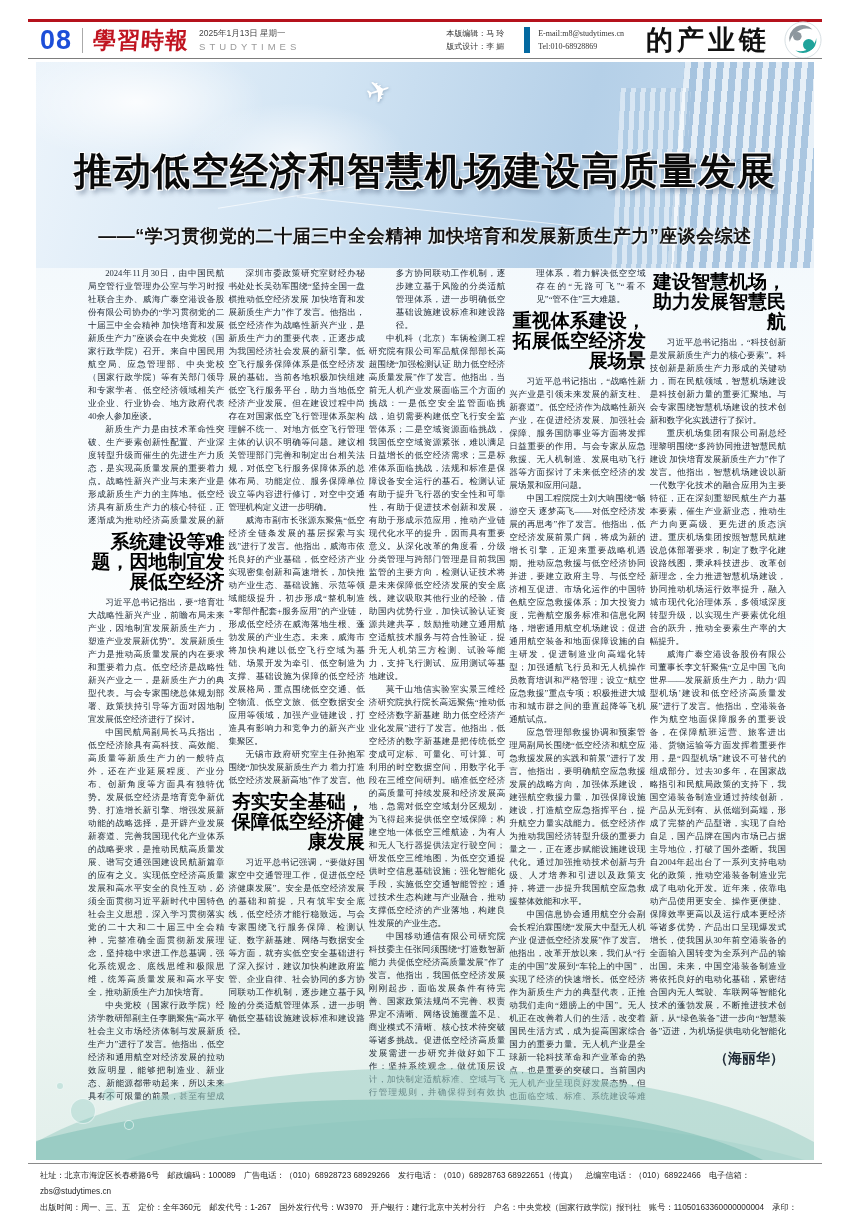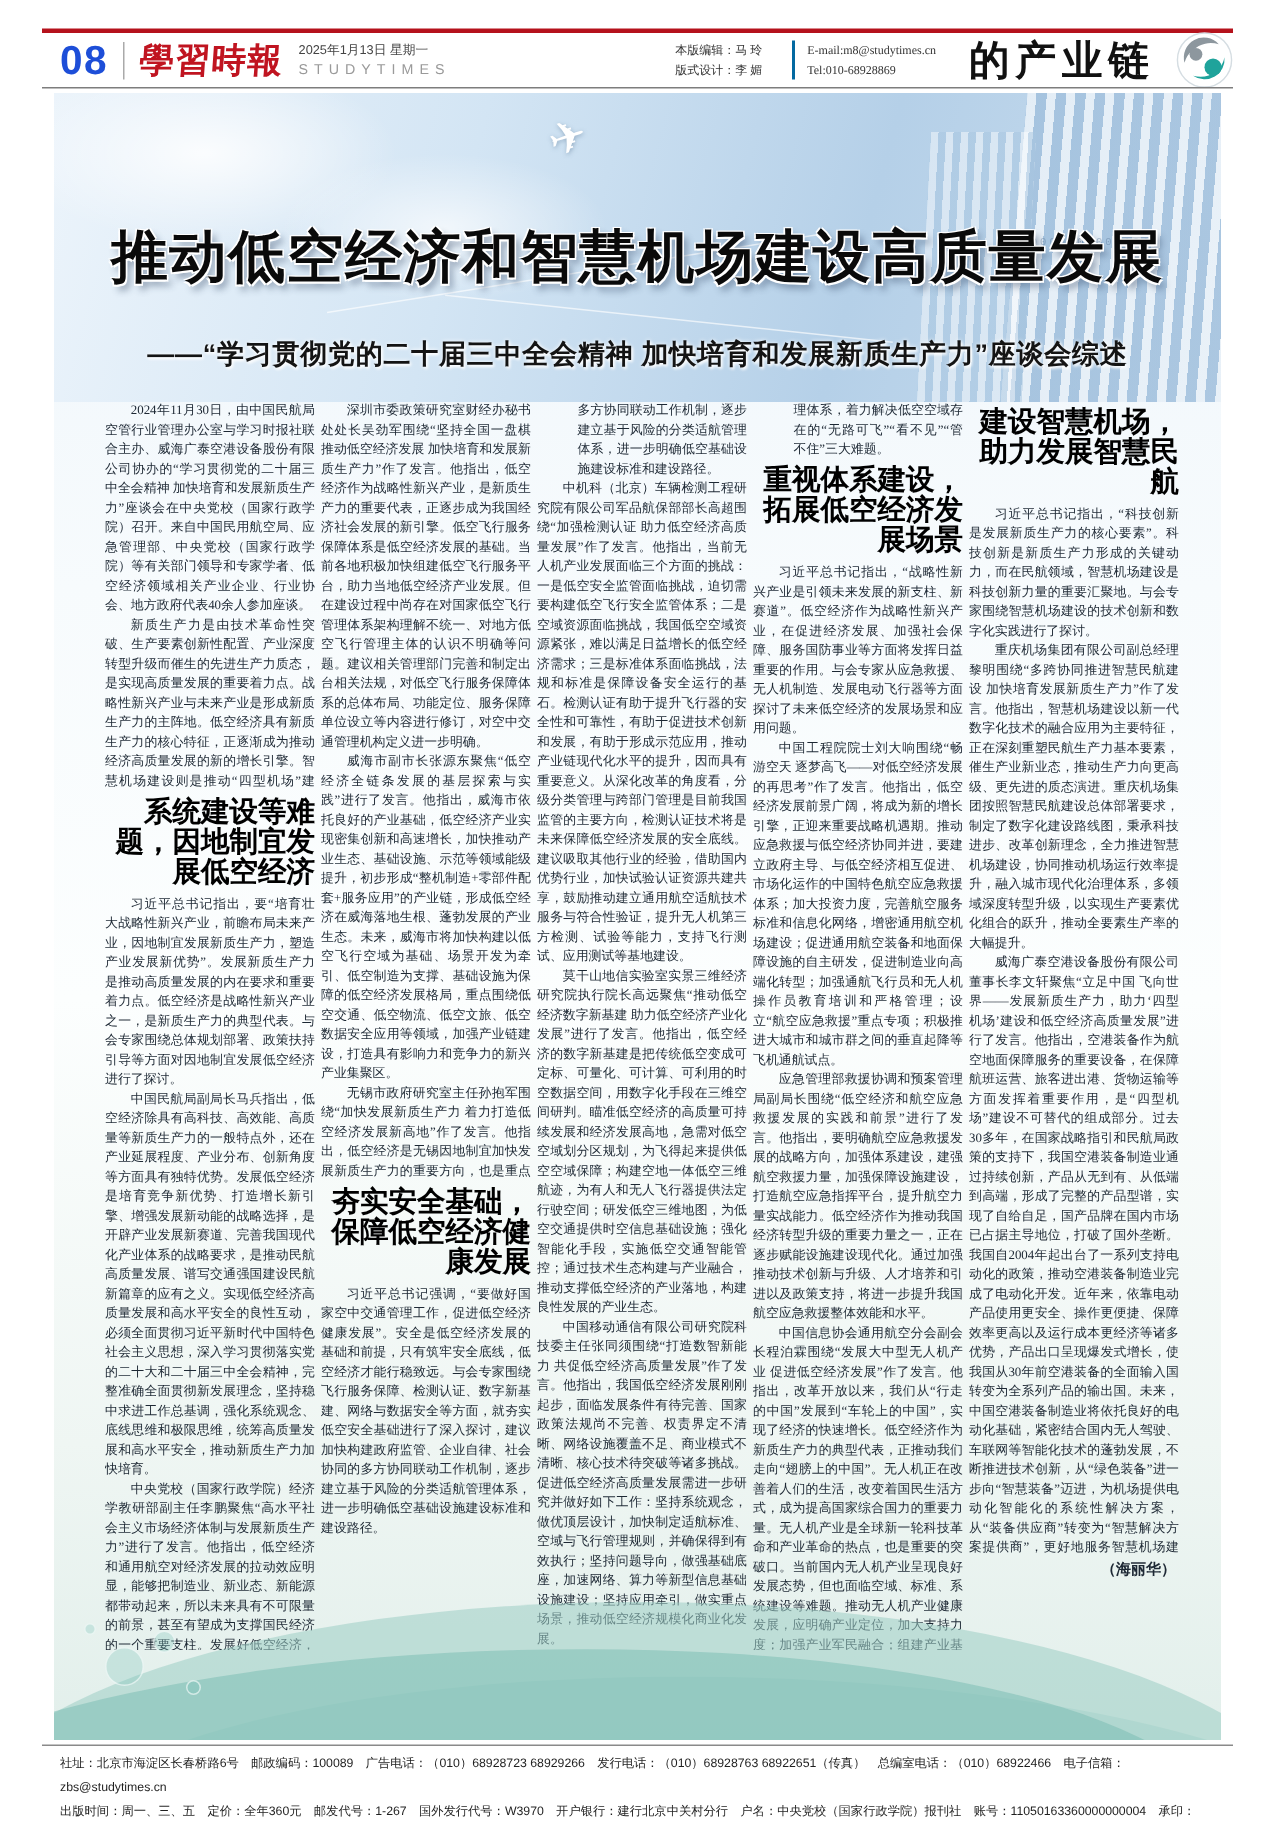--- a/index.html
+++ b/index.html
@@ -13,21 +13,21 @@
   .pagenum { font-size:27px; font-weight:bold; color:#1d4ed8; letter-spacing:1px; padding-left:12px; }
   .hdr-div { width:1px; height:25px; background:#aaa; margin:0 10px; }
   .masthead { font-family:"DejaVu Serif", serif; font-size:23px; font-weight:bold; color:#c01420; letter-spacing:1px; transform:skewX(-4deg); }
   .datecol { margin-left:10px; display:flex; flex-direction:column; }
   .date { font-size:8.5px; color:#444; }
   .masthead-en { font-size:9.5px; color:#9a9a9a; letter-spacing:4px; margin-top:1px; }
   .hdr-right { margin-left:auto; display:flex; align-items:center; }
   .metabox { font-size:8px; color:#333; line-height:13px; font-family:"Liberation Serif", serif; }
   .metarow { display:flex; }
   .meta-label { width:78px; }
-  .meta-value { border-left:2px solid #0369a1; padding-left:8px; }
+  .meta-value { border-left:6px solid #0369a1; padding-left:8px; }
   .section-title { font-size:27px; font-weight:bold; color:#111; letter-spacing:4px; margin:0 14px 0 22px; }
   .logo { width:38px; height:38px; }
 
   
   .contentbg { position:absolute; left:36px; right:36px; top:62px; height:1098px;
     background:linear-gradient(#eef5fb 0%, #f7fbfd 30%, #fcfefe 55%, #eff6f3 82%, #e2efeb 100%); overflow:hidden; }
 
   
   .banner { position:absolute; left:0; right:0; top:0; height:206px; overflow:hidden;
     background:linear-gradient(105deg,#ecf4fb 0%,#d3e5f4 35%,#b5d0e8 68%,#c8dcee 100%); }
@@ -58,29 +58,29 @@
   .w1 { left:-8%; width:116%; bottom:-58px; height:150px; background:rgba(156,206,197,.55); }
   .w2 { left:-20%; width:120%; bottom:-70px; height:130px; background:rgba(120,188,178,.5); transform:rotate(-1.5deg); }
   .w3 { right:-15%; width:115%; bottom:-78px; height:120px; background:rgba(180,219,211,.6); transform:rotate(1deg); }
   .bubble { position:absolute; border-radius:50%; background:rgba(125,196,186,.3); border:1px solid rgba(255,255,255,.6); }
   .b1 { left:34px; bottom:36px; width:26px; height:26px; }
   .b2 { left:66px; bottom:58px; width:15px; height:15px; }
   .b3 { left:88px; bottom:30px; width:10px; height:10px; }
   .b4 { left:20px; bottom:70px; width:8px; height:8px; }
 
   
-  .cols { position:absolute; left:34px; right:28px; top:205px; height:833px; display:flex; gap:4px; }
+  .cols { position:absolute; left:52px; right:28px; top:205px; height:833px; display:flex; gap:4px; }
   .col { flex:1 1 0; overflow:hidden; font-size:8.6px; line-height:13px; color:#1d2834;
     text-align:justify; font-family:"Liberation Serif", serif; }
   .crop { overflow:hidden; }
   .para { text-indent:2em; }
   .noindent { text-indent:0;margin-left:27px; }
   .sec { font-family:"Liberation Sans", sans-serif; font-size:19px; line-height:20px; font-weight:bold;
     color:#000; margin:5px 0 4px; text-align:right; }
-  .byline { text-align:right; font-size:10px; margin-top:4px; padding-right:2px; font-weight:bold; }
+  .byline { text-align:right; font-size:14px; margin-top:16px; padding-right:2px; font-weight:bold; }
 
   
   .footrule { position:absolute; left:28px; right:28px; top:1163px; height:1px; background:#8a8a8a; }
   .footer { position:absolute; left:40px; right:30px; top:1168px; font-size:8.2px; color:#1f1f1f; line-height:16px; }
 </style>
 </head>
 <body>
 
 <div class="page">
 

